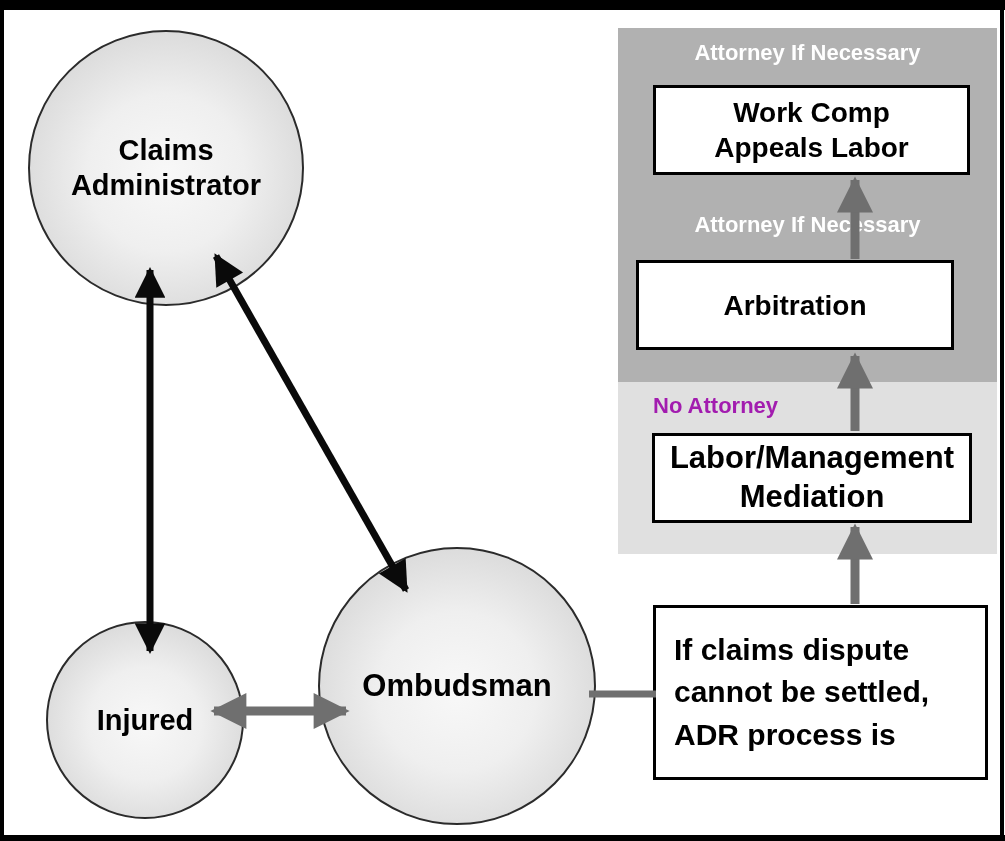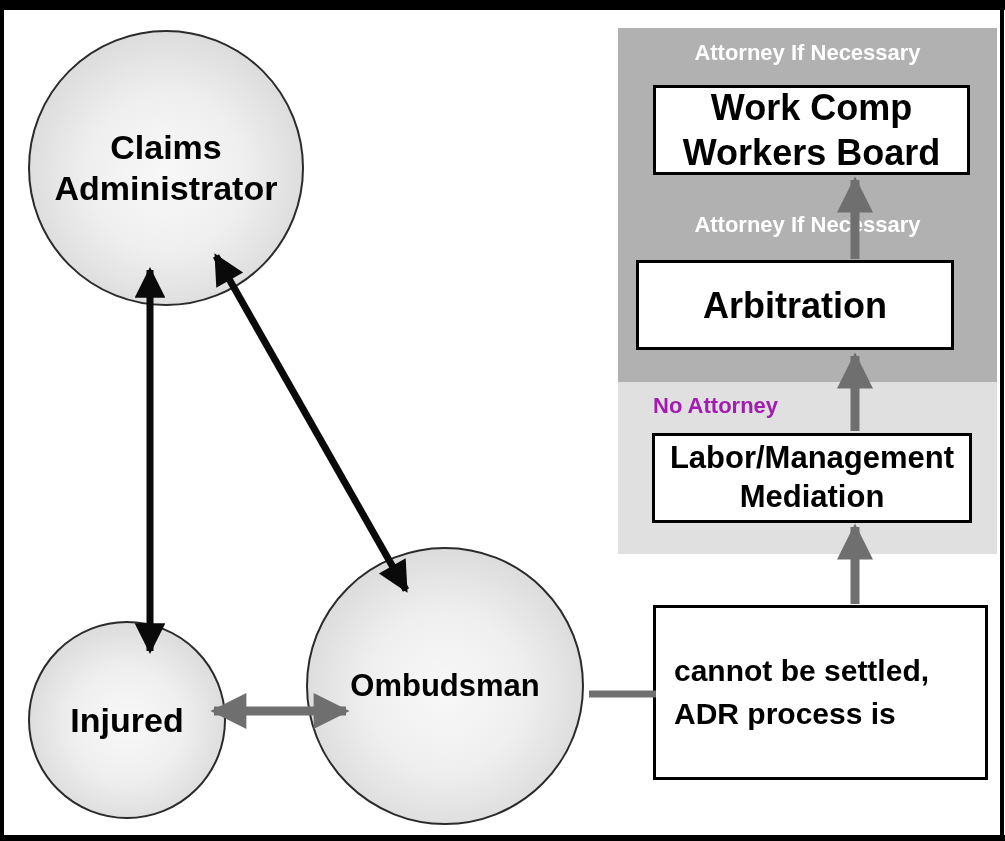--- a/index.html
+++ b/index.html
@@ -22,42 +22,42 @@
   .sec-label{position:absolute;font-size:22px;line-height:1.1;white-space:nowrap;}
   .sec-white{color:#ffffff;left:618px;width:379px;text-align:center;}
   .sec1{top:41px;}
   .sec2{top:213px;}
   .sec3{left:653px;top:394px;color:#a21caf;text-align:left;}
 
   
   .box{
     position:absolute;background:#ffffff;border:3px solid #000;
     display:flex;flex-direction:column;align-items:center;justify-content:center;
-    font-size:36px;line-height:1.25;text-align:center;
+    font-size:28px;line-height:1.25;text-align:center;
   }
   .box-workcomp{left:653px;top:85px;width:311px;height:84px;}
   .box-arbitration{left:636px;top:260px;width:312px;height:84px;}
   .box-mediation{left:652px;top:433px;width:314px;height:84px;font-size:31px;align-items:center;}
   .box-trigger{
     left:653px;top:605px;width:311px;height:169px;
     align-items:flex-start;text-align:left;padding-left:18px;
     font-size:30px;line-height:1.42;justify-content:center;
   }
 
   
   .circle{
     position:absolute;border-radius:50%;
     border:2px solid #2b2b2b;
     background:radial-gradient(circle at 50% 52%, #f8f8f8 0%, #efefef 40%, #dcdcdc 72%, #c3c3c3 100%);
     display:flex;flex-direction:column;align-items:center;justify-content:center;
-    text-align:center;font-size:34px;line-height:1.2;
+    text-align:center;font-size:29px;line-height:1.2;
   }
   .circle-ca{left:28px;top:30px;width:272px;height:272px;}
-  .circle-iw{left:28px;top:621px;width:194px;height:194px;}
-  .circle-om{left:306px;top:547px;width:274px;height:274px;font-size:31px;}
+  .circle-iw{left:46px;top:621px;width:194px;height:194px;}
+  .circle-om{left:318px;top:547px;width:274px;height:274px;font-size:31px;}
 
   .arrow-layer{position:absolute;left:0;top:0;width:1005px;height:841px;pointer-events:none;}
 </style>
 </head>
 <body>
 
 <div class="stage">
 
   <div class="frame-top"></div>
   <div class="frame-left"></div>
@@ -66,30 +66,31 @@
 
   <div class="panel-dark"></div>
   <div class="panel-light"></div>
 
   <div class="sec-label sec-white sec1">Attorney If Necessary</div>
   <div class="sec-label sec-white sec2">Attorney If Necessary</div>
   <div class="sec-label sec3">No Attorney</div>
 
   <div class="box box-workcomp">
     <span>Work Comp</span>
-    <span>Workers Board</span>
+    <span>Appeals Labor</span>
   </div>
   <div class="box box-arbitration">
     <span>Arbitration</span>
   </div>
   <div class="box box-mediation">
     <span>Labor/Management</span>
     <span>Mediation</span>
   </div>
   <div class="box box-trigger">
+    <span>If claims dispute</span>
     <span>cannot be settled,</span>
     <span>ADR process is</span>
   </div>
 
   <div class="circle circle-ca">
     <span>Claims</span>
     <span>Administrator</span>
   </div>
   <div class="circle circle-iw">
     <span>Injured</span>

